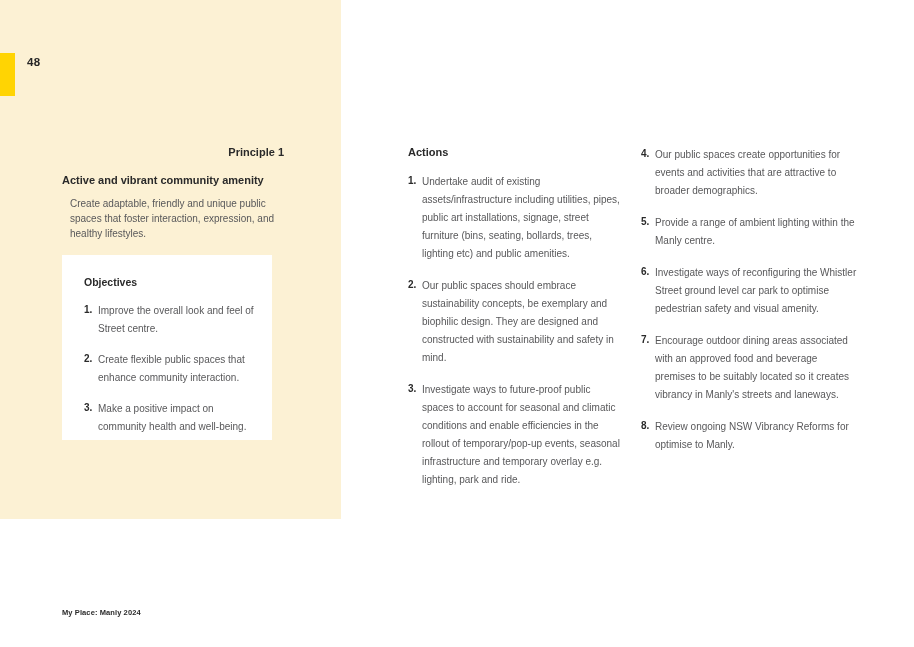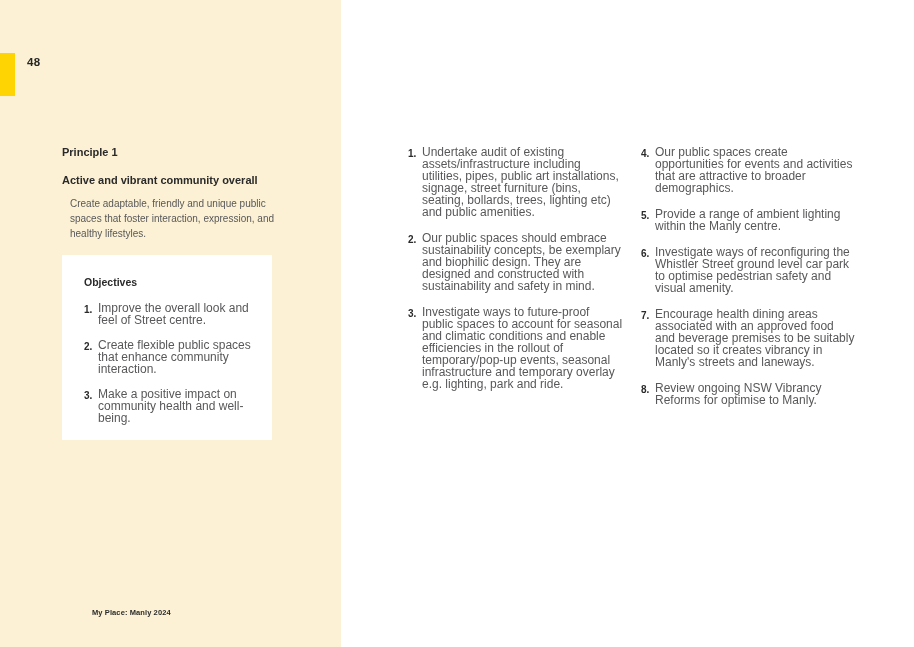--- a/index.html
+++ b/index.html
@@ -12,21 +12,21 @@
     position: relative;
     width: 914px;
     height: 647px;
     background: #ffffff;
     overflow: hidden;
   }
   
   .left-panel {
     position: absolute;
     left: 0; top: 0;
-    width: 341px; height: 647px;
+    width: 341px; height: 519px;
     background: #FCF1D4;
   }
   .page-tab {
     position: absolute;
     left: 0; top: 53px;
     width: 15px; height: 43px;
     background: #FFD403;
   }
   .page-number {
     position: absolute;
@@ -39,20 +39,21 @@
   .principle-block {
     position: absolute;
     left: 62px; top: 146px;
     width: 222px;
   }
   .principle-label {
     margin: 0 0 15px 0;
     font-size: 11px;
     font-weight: bold;
     color: #2A2A2A;
+    text-align: right;
   }
   .principle-title {
     margin: 0 0 3px 0;
     font-size: 11px;
     font-weight: bold;
     color: #2A2A2A;
     line-height: 15px;
   }
   .principle-desc {
     margin: 8px;
@@ -81,32 +82,31 @@
   .num-item:last-child { margin-bottom: 0; }
   .num-item .num {
     flex: 0 0 14px;
     font-size: 10px;
     font-weight: bold;
     color: #2A2A2A;
     line-height: 15px;
   }
   .num-item .txt {
     flex: 1;
-    font-size: 12px;
-    line-height: 12px;
+    font-size: 10px;
+    line-height: 18px;
     color: #58585A;
   }
   .footer-text {
     position: absolute;
     left: 62px; top: 608px;
     font-size: 7.5px;
     font-weight: bold;
     color: #2A2A2A;
     letter-spacing: 0.1px;
-    margin-left: 30px;
   }
   
   .actions-col {
     position: absolute;
     top: 146px;
     width: 216px;
   }
   .actions-col.col-1 { left: 408px; }
   .actions-col.col-2 { left: 641px; }
   .actions-heading {
@@ -121,21 +121,21 @@
 <body>
 
 <div class="page">
 
   <aside class="left-panel">
     <div class="page-tab"></div>
     <div class="page-number">48</div>
 
     <div class="principle-block">
       <h3 class="principle-label">Principle 1</h3>
-      <h4 class="principle-title">Active and vibrant community overall</h4>
+      <h4 class="principle-title">Active and vibrant community amenity</h4>
       <p class="principle-desc">Create adaptable, friendly and unique public spaces that foster interaction, expression, and healthy lifestyles.</p>
     </div>
 
     <div class="objectives-card">
       <h4 class="objectives-heading">Objectives</h4>
 
       <div class="num-item">
         <span class="num">1.</span>
         <div class="txt">Improve the overall look and feel of Street centre.</div>
       </div>
@@ -147,20 +147,21 @@
         <span class="num">3.</span>
         <div class="txt">Make a positive impact on community health and well-being.</div>
       </div>
     </div>
 
     <div class="footer-text">My Place: Manly 2024</div>
   </aside>
 
   <main>
     <div class="actions-col col-1">
+      <h4 class="actions-heading">Actions</h4>
 
       <div class="num-item">
         <span class="num">1.</span>
         <div class="txt">Undertake audit of existing assets/infrastructure including utilities, pipes, public art installations, signage, street furniture (bins, seating, bollards, trees, lighting etc) and public amenities.</div>
       </div>
       <div class="num-item">
         <span class="num">2.</span>
         <div class="txt">Our public spaces should embrace sustainability concepts, be exemplary and biophilic design. They are designed and constructed with sustainability and safety in mind.</div>
       </div>
       <div class="num-item">
@@ -177,21 +178,21 @@
       <div class="num-item">
         <span class="num">5.</span>
         <div class="txt">Provide a range of ambient lighting within the Manly centre.</div>
       </div>
       <div class="num-item">
         <span class="num">6.</span>
         <div class="txt">Investigate ways of reconfiguring the Whistler Street ground level car park to optimise pedestrian safety and visual amenity.</div>
       </div>
       <div class="num-item">
         <span class="num">7.</span>
-        <div class="txt">Encourage health dining areas associated with an approved food and beverage premises to be suitably located so it creates vibrancy in Manly's streets and laneways.</div>
+        <div class="txt">Encourage outdoor dining areas associated with an approved food and beverage premises to be suitably located so it creates vibrancy in Manly's streets and laneways.</div>
       </div>
       <div class="num-item">
         <span class="num">8.</span>
         <div class="txt">Review ongoing NSW Vibrancy Reforms for optimise to Manly.</div>
       </div>
     </div>
   </main>
 
 </div>
 

